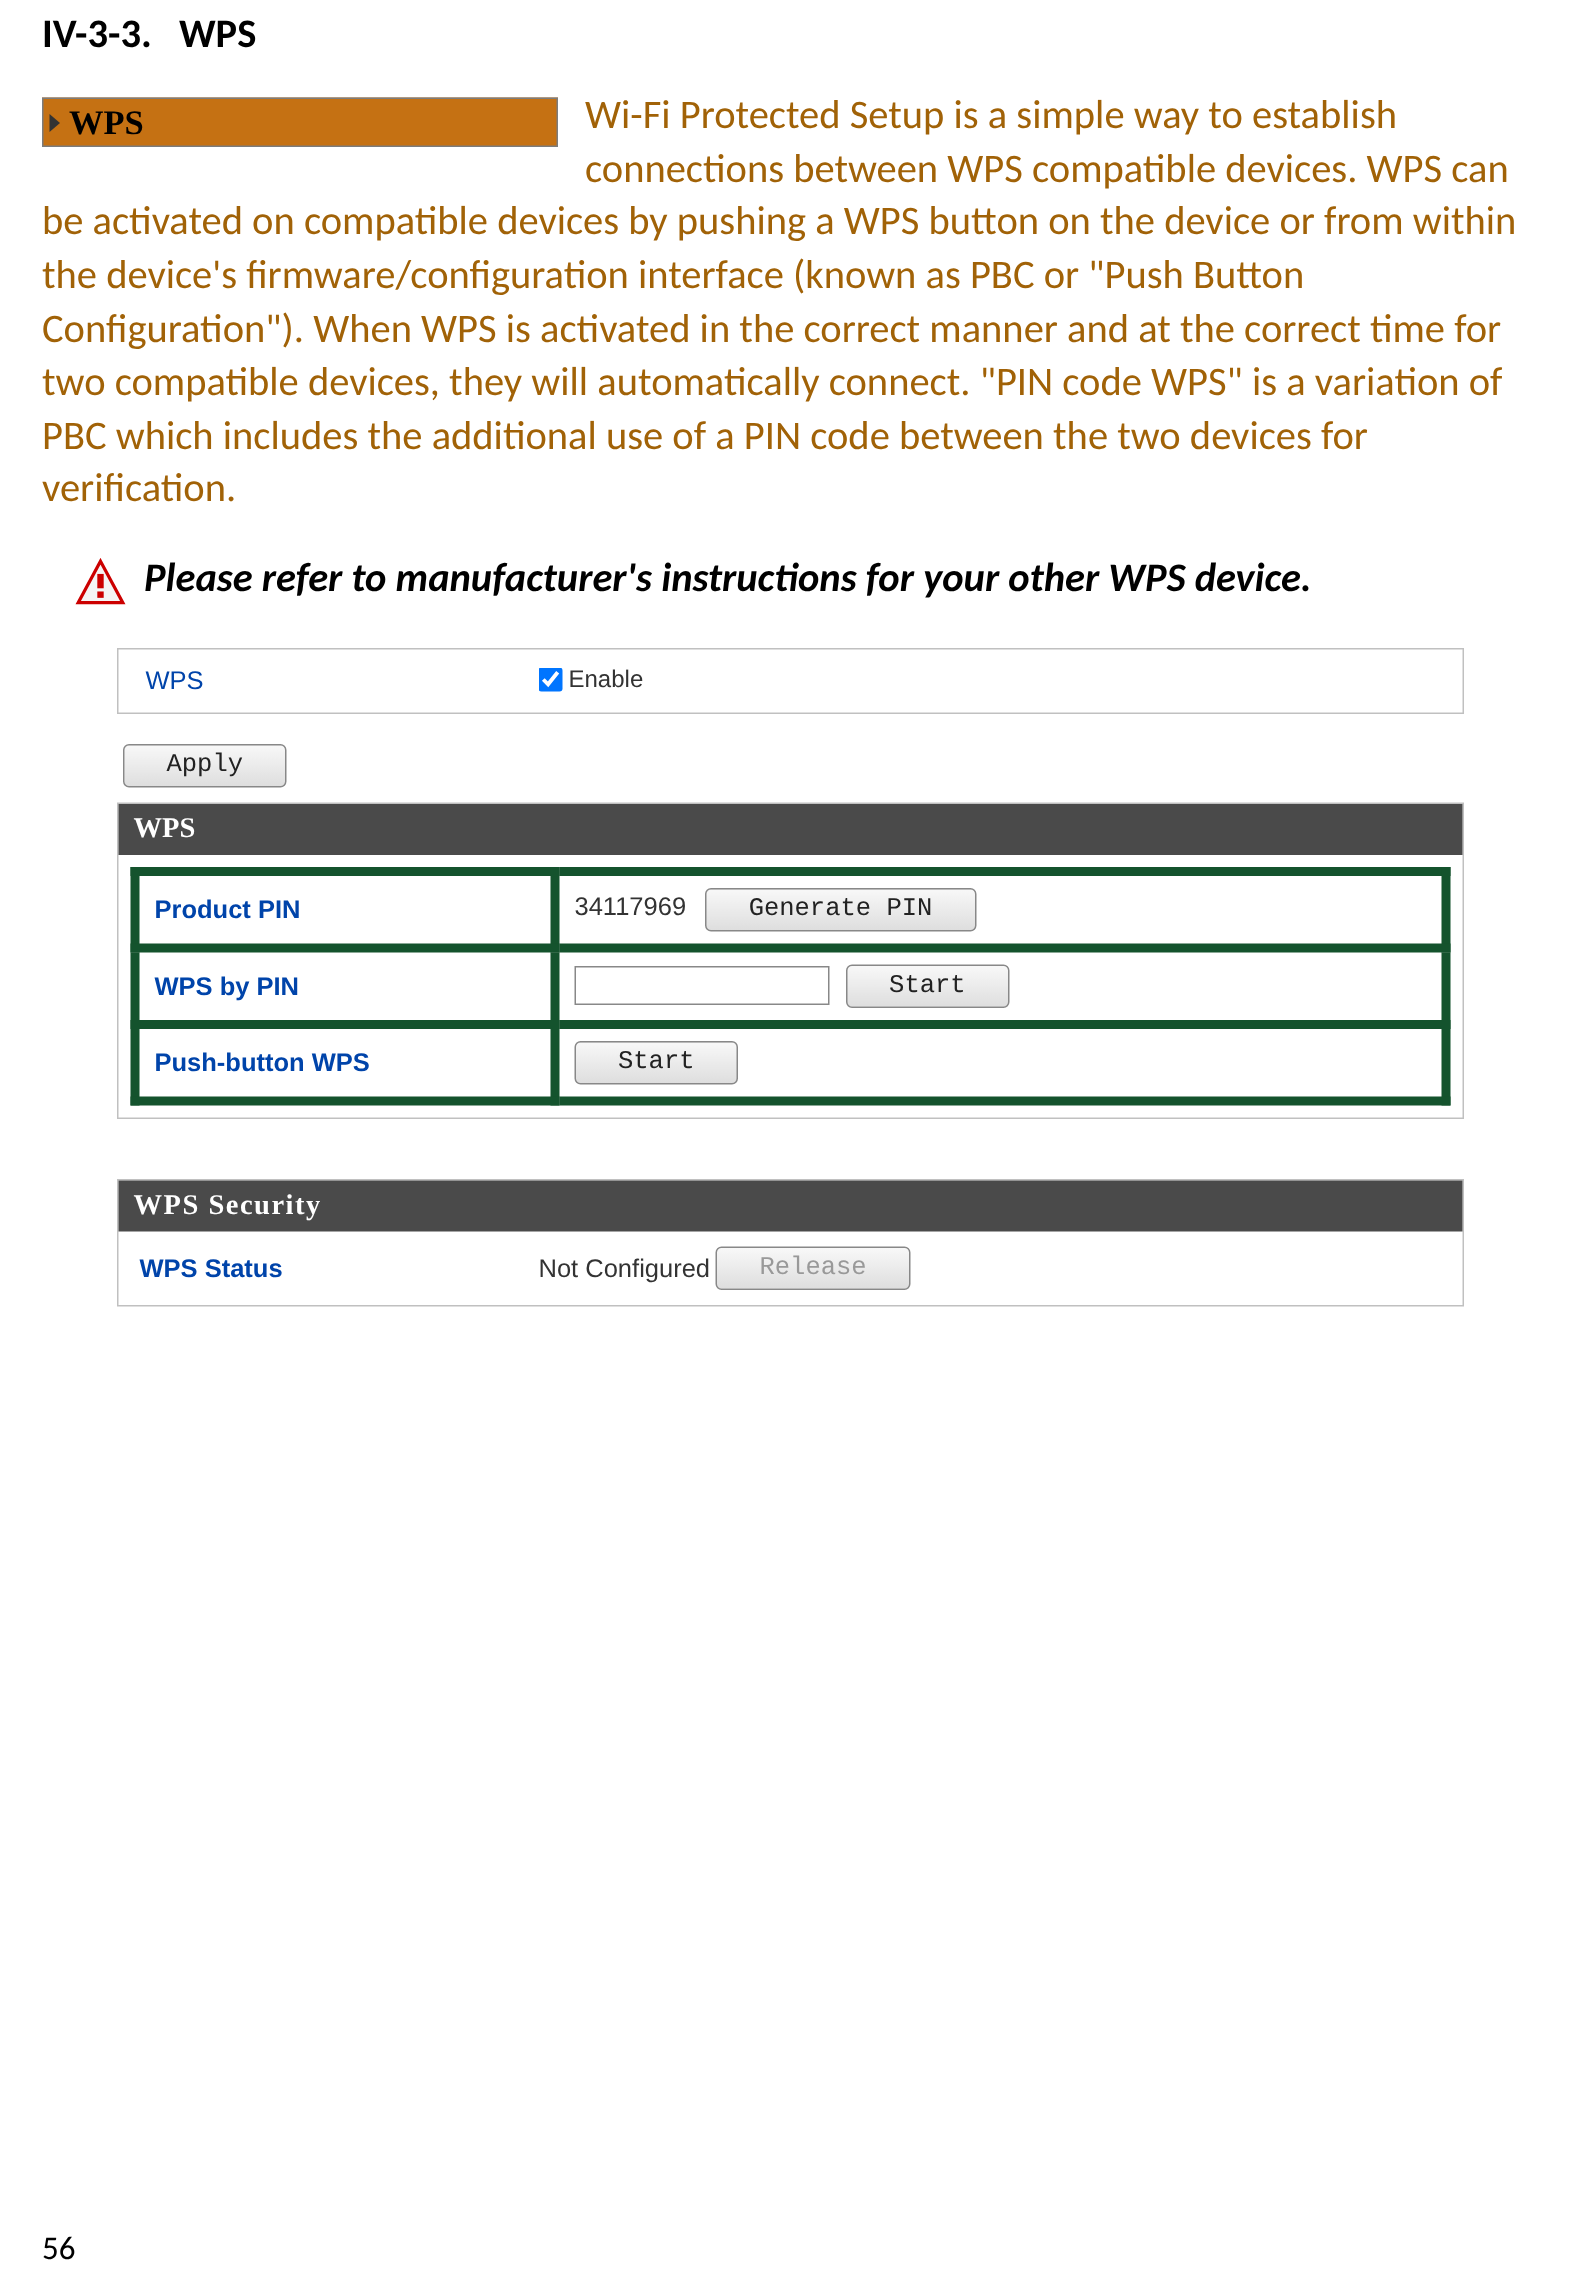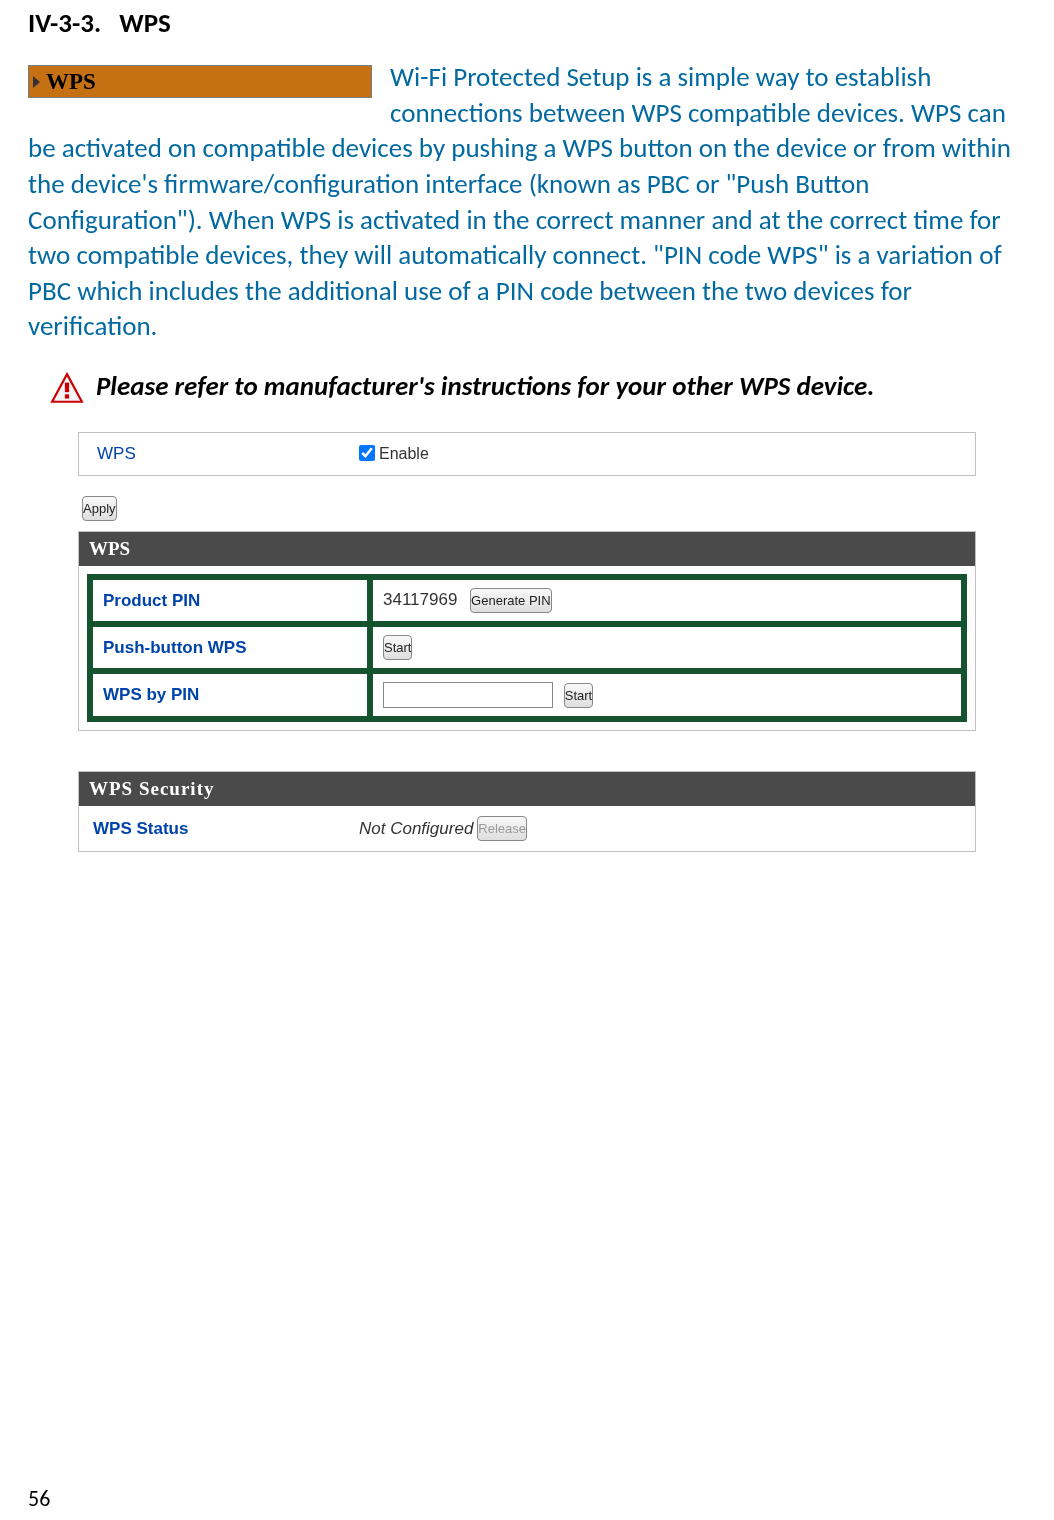--- a/index.html
+++ b/index.html
@@ -50,21 +50,21 @@
     }
     .wps-tab-label {
       font-family: Georgia, serif;
       font-weight: bold;
       font-size: 23px;
       color: #000;
     }
     .body-text {
       font-size: 27px;
       line-height: 1.32;
-      color: #0369a1;
+      color: #a16207;
     }
     .warning-block {
       display: flex;
       align-items: flex-start;
       margin-top: 24px;
       margin-bottom: 26px;
       padding-left: 22px;
     }
     .warning-icon {
       width: 34px;
@@ -113,23 +113,23 @@
     }
     .enable-value input[type="checkbox"] {
       width: 16px;
       height: 16px;
       margin-right: 4px;
     }
     .apply-row {
       padding: 8px 4px 10px 4px;
     }
     .btn {
-      font-family: Liberation Sans, sans-serif;
-      font-size: 13px;
-      padding: 4px 0;
+      font-family: Liberation Mono, monospace;
+      font-size: 17px;
+      padding: 4px 28px;
       background: linear-gradient(#f8f8f8, #dedede);
       border: 1px solid #888;
       border-radius: 4px;
       cursor: pointer;
       color: #222;
     }
     .btn:disabled {
       color: #999;
       cursor: default;
     }
@@ -187,21 +187,20 @@
     .status-label {
       width: 266px;
       color: #0044aa;
       font-size: 17px;
       font-weight: bold;
     }
     .status-value {
       font-size: 17px;
       color: #333;
       margin-right: 4px;
-      font-style: italic;
     }
     .page-number {
       position: absolute;
       bottom: 8px;
       left: 28px;
       font-size: 22px;
     }
   </style>
 </head>
 <body>
@@ -251,29 +250,29 @@
     <table class="form-table">
       <tbody>
           <tr>
         <td class="label-cell">Product PIN</td>
         <td class="value-cell">
           <span class="pin-value">34117969</span>
           <button class="btn">Generate PIN</button>
         </td>
       </tr>
       <tr>
-        <td class="label-cell">Push-button WPS</td>
+        <td class="label-cell">WPS by PIN</td>
         <td class="value-cell">
+          <input type="text" class="text-input" value="" style="">
           <button class="btn">Start</button>
         </td>
       </tr>
       <tr>
-        <td class="label-cell">WPS by PIN</td>
+        <td class="label-cell">Push-button WPS</td>
         <td class="value-cell">
-          <input type="text" class="text-input" value="" style="">
           <button class="btn">Start</button>
         </td>
       </tr>
     </tbody>
       </table>
   </div>
 
   <div class="panel security-panel">
     <div class="panel-header panel-header-spaced">WPS Security</div>
     <div class="status-row">

